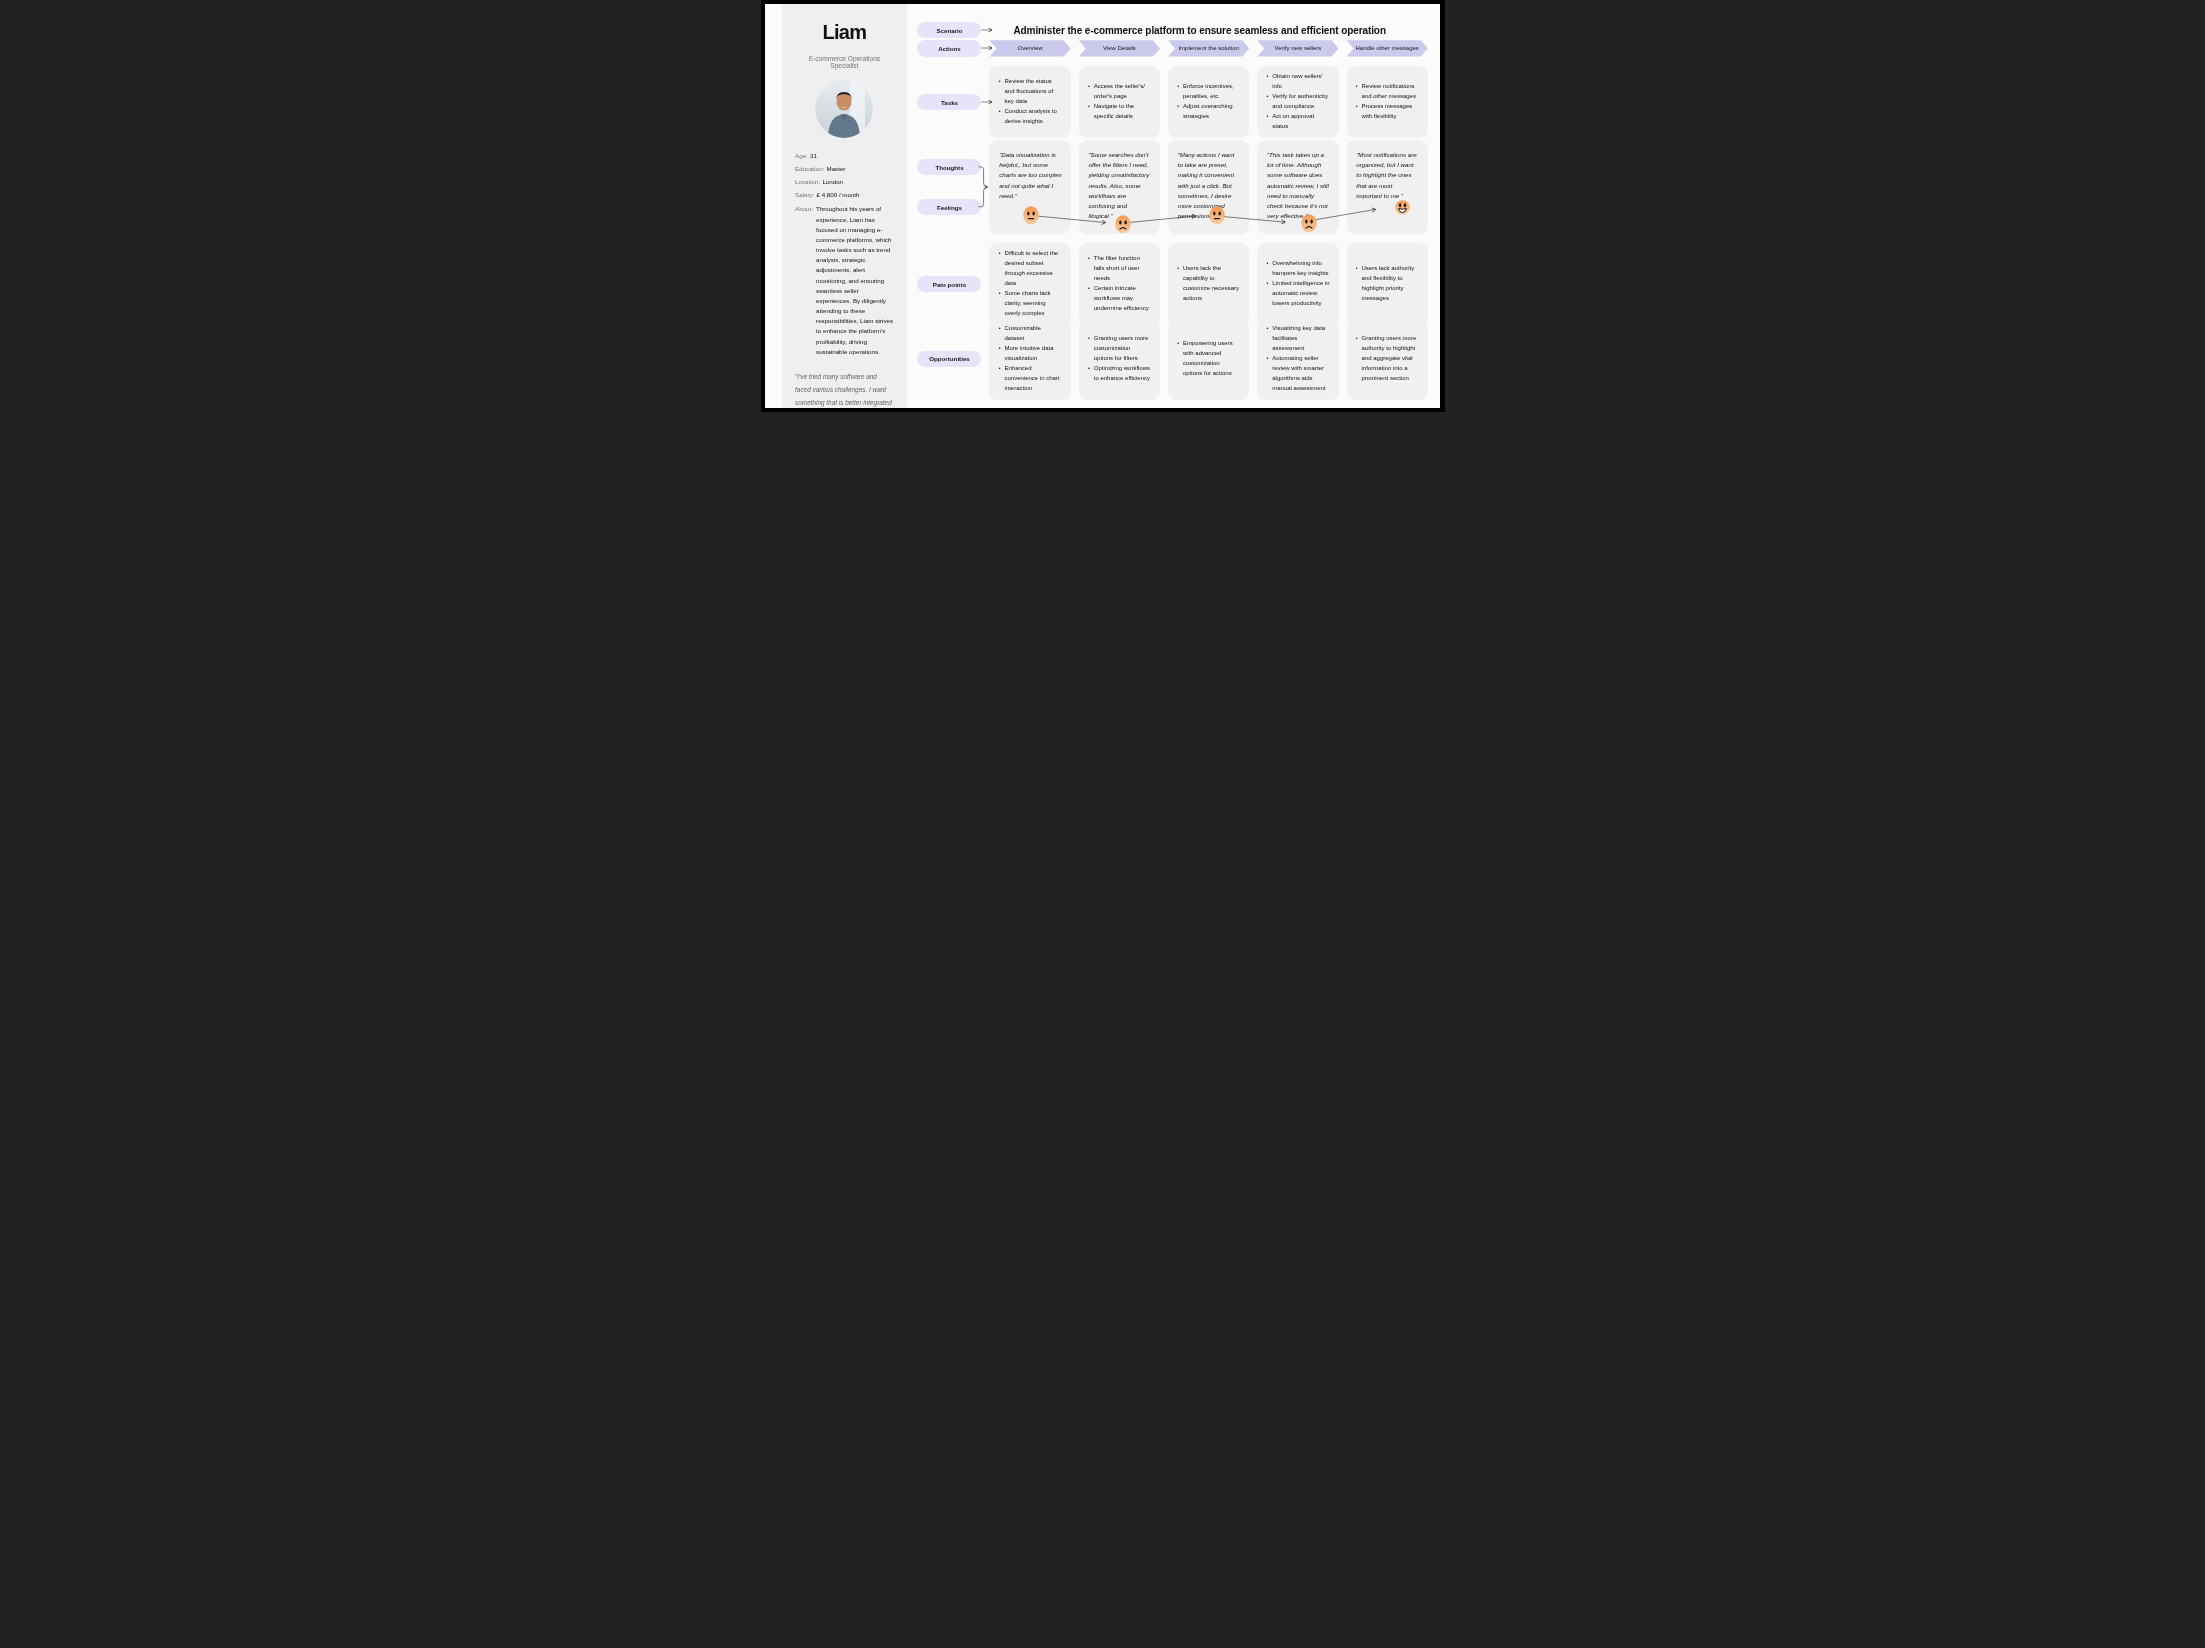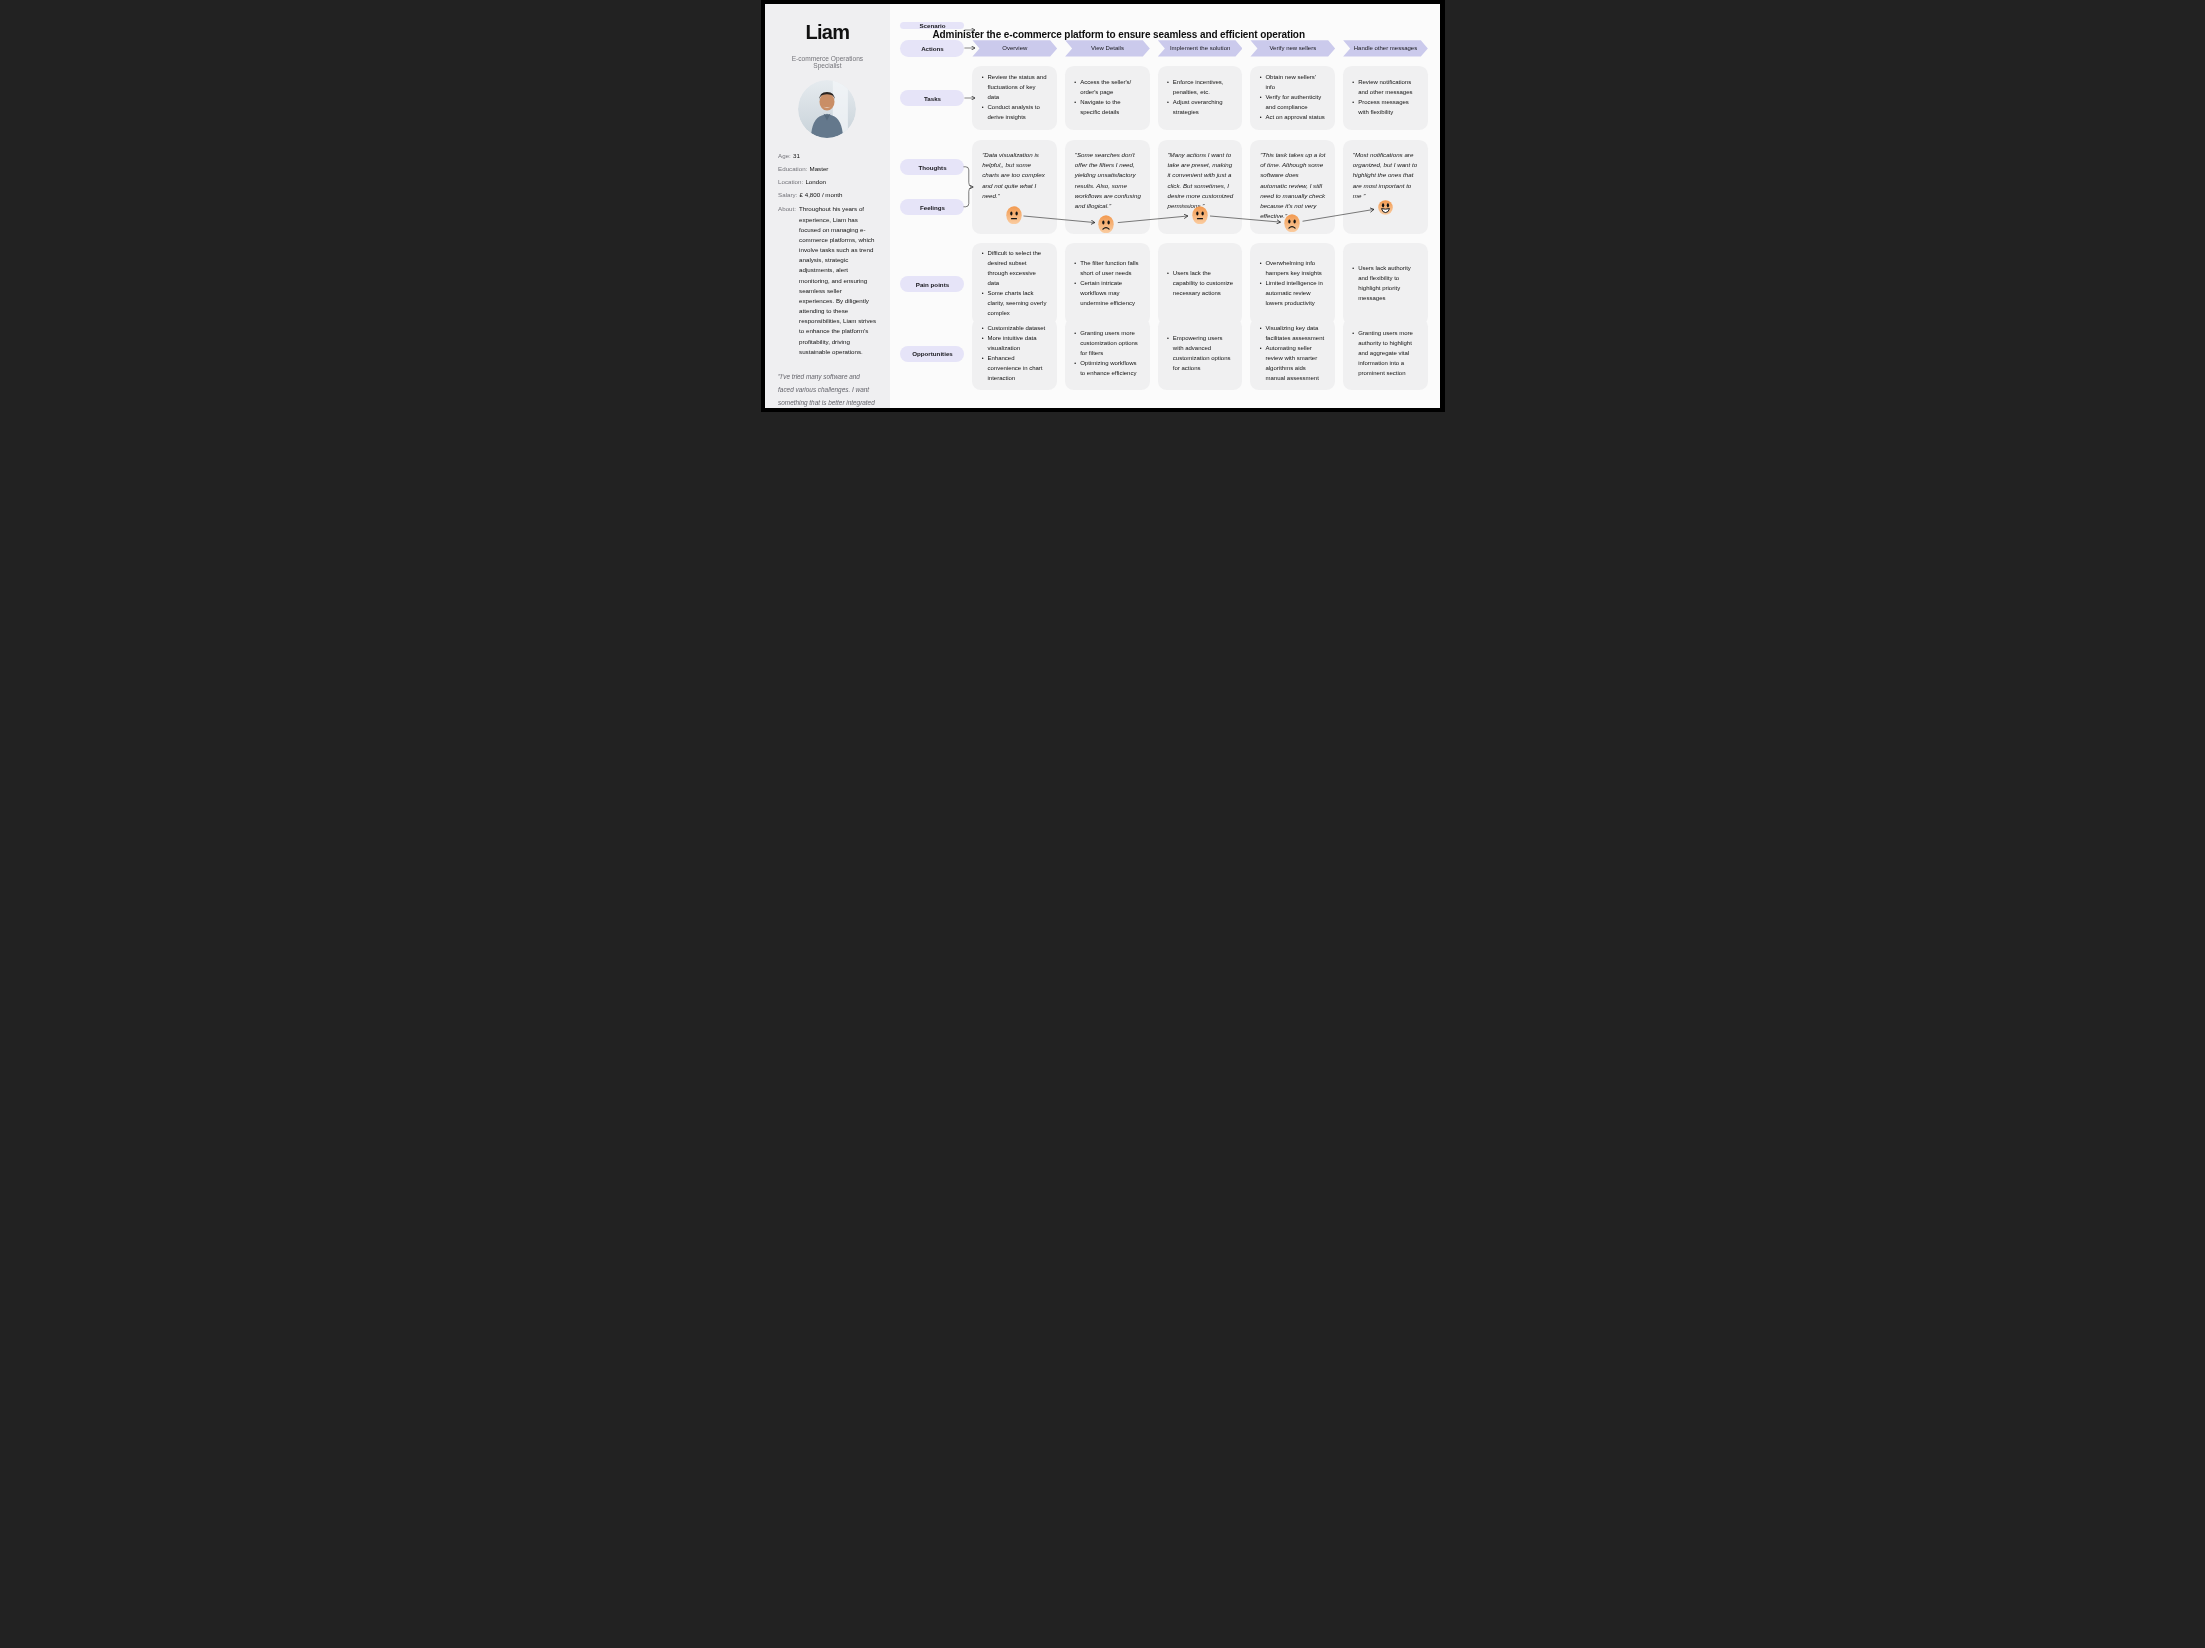--- a/index.html
+++ b/index.html
@@ -1,19 +1,19 @@
 <!DOCTYPE html>
 <html style="font-size:7px"><head>
 <meta charset="utf-8">
 <style>
   html,body{margin:0;padding:0;background:#222;}
   *{box-sizing:border-box;}
   .frame{width:684px;height:412px;background:#000;padding:4.4px;margin:0 auto;
          font-family:"Liberation Sans","DejaVu Sans",sans-serif;color:#141414;}
-  .canvas{width:100%;height:100%;display:flex;background:#FBFBFB;overflow:hidden;}
+  .canvas{width:100%;height:100%;display:flex;background:#FBFBFB;overflow:hidden;padding-left:17px;}
 
   
   .sidebar{width:125px;flex:0 0 125px;background:#EFEFF1;padding:17px 13.2px 8.8px 13.2px;}
   .p-name{font-size:20px;font-weight:700;letter-spacing:-0.7px;text-align:center;color:#111;}
   .p-role{font-size:6.6px;color:#74747A;text-align:center;margin-top:10.6px;}
   .avatar-wrap{width:58px;height:58px;margin:10.6px auto 0 auto;border-radius:50%;overflow:hidden;}
   .detail-list{margin-top:14px;}
   .detail-row{font-size:6.2px;margin-bottom:6.2px;color:#111;}
   .detail-row .lbl{color:#74747A;margin-right:2.2px;}
   .about-row{display:flex;font-size:6.2px;line-height:1.64;margin-top:0.9px;}
@@ -21,21 +21,21 @@
   .about-row .txt{flex:1;color:#111;}
   .p-quote{margin-top:13.2px;font-size:6.4px;line-height:2.05;font-style:italic;color:#63636A;}
 
   
   .main{flex:1;padding:17.6px 12.3px 0 10.6px;position:relative;}
   .pill{background:#E6E4F8;border-radius:8.4px;height:16.3px;display:flex;align-items:center;
         justify-content:center;font-size:6.2px;font-weight:600;color:#17171C;width:64px;}
   .labelcell{position:relative;height:100%;display:flex;align-items:center;}
   .arrow-out{position:absolute;left:64px;top:50%;transform:translateY(-50%);}
 
-  .row-scenario{height:16.3px;margin-bottom:2px;display:flex;position:relative;flex-direction:column;}
+  .row-scenario{height:16.3px;margin-bottom:2px;display:flex;align-items:center;position:relative;}
   .scenario-title{margin-left:32px;font-size:10px;font-weight:700;letter-spacing:-0.1px;color:#0E0E0E;white-space:nowrap;}
 
   .jrow{display:grid;grid-template-columns:64px repeat(5,1fr);column-gap:8px;position:relative;}
   .row-actions{height:16.3px;margin-bottom:9.7px;}
   .chev{background:#CBCAEC;display:flex;align-items:center;justify-content:center;
         font-size:6px;color:#17171C;height:16.3px;
         clip-path:polygon(0% 0%,calc(100% - 7px) 0%,100% 50%,calc(100% - 7px) 100%,0% 100%,7px 50%);}
   .row-tasks{height:64px;margin-bottom:9.7px;}
   .row-thoughts{height:94px;margin-bottom:9.3px;}
   .row-pain{height:65px;margin-bottom:9.7px;}

